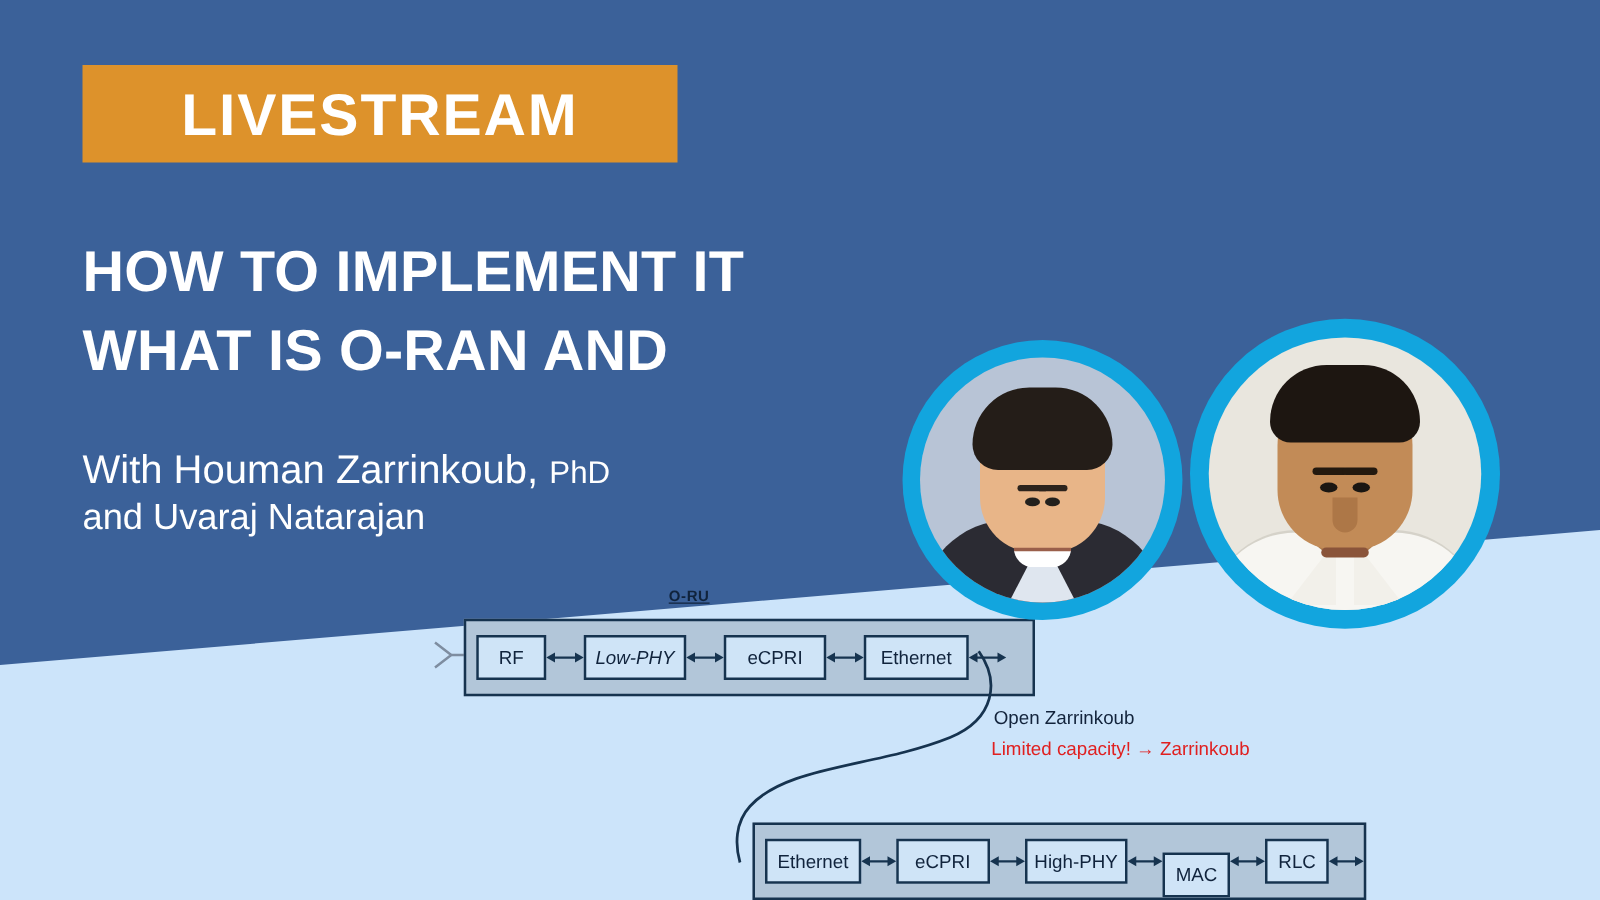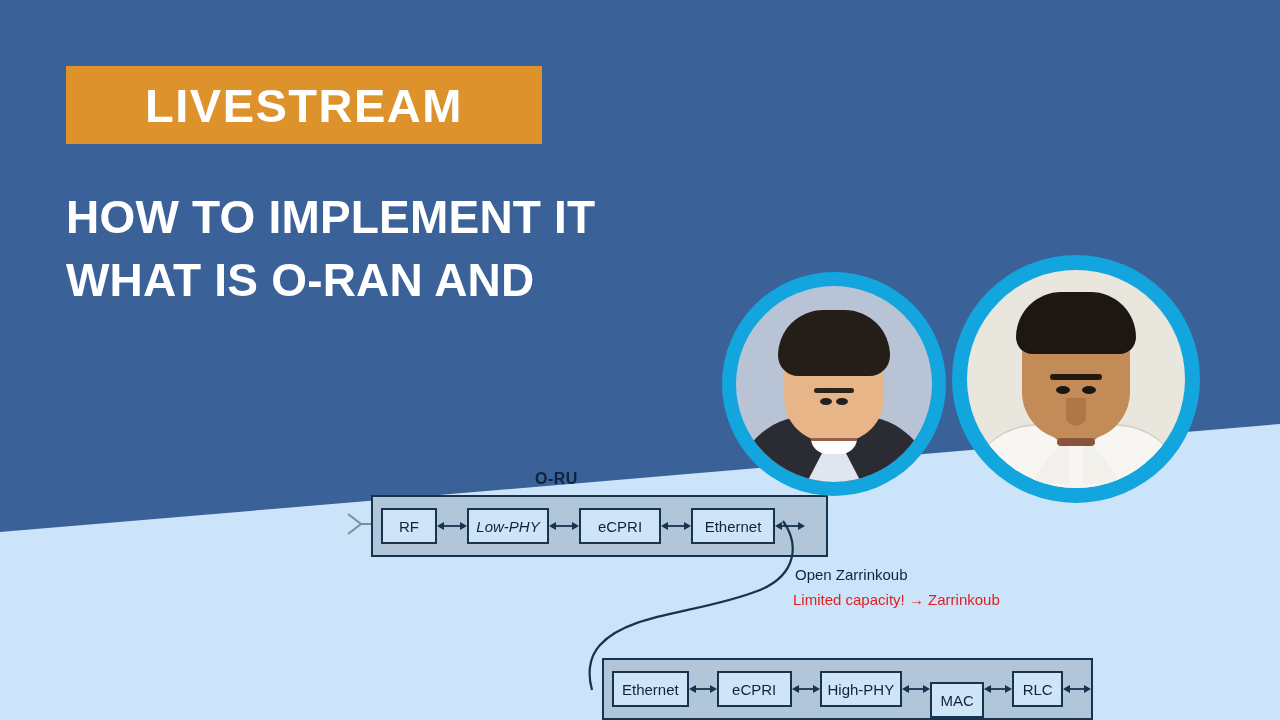--- a/index.html
+++ b/index.html
@@ -25,21 +25,21 @@
   .bg-light {
     position: absolute; inset: 0;
     background: #cce4fa;
     z-index: 1;
     clip-path: polygon(0 532px, 1280px 424px, 1280px 720px, 0 720px);
   }
 
   
   .badge {
     position: absolute;
-    left: 66px; top: 66px;
+    left: 66px; top: 52px;
     width: 476px; height: 78px;
     background: #dd922b;
     z-index: 5;
     display: flex; align-items: center; justify-content: center;
   }
   .badge-text {
     color: #ffffff;
     font-size: 47px;
     font-weight: bold;
     letter-spacing: 1.5px;
@@ -162,24 +162,25 @@
   .p2-mouth {
     position: absolute; left: 50%; top: 136px; transform: translateX(-50%);
     width: 38px; height: 8px; background: #8a543a; border-radius: 6px;
   }
 
   
   .diagram-label {
     position: absolute;
     z-index: 6;
     color: #10233c;
-    font-size: 16px;
+    font-size: 12px;
     font-weight: bold;
     letter-spacing: 0.5px;
     white-space: nowrap;
+    text-decoration: underline;
   }
   .chain {
     position: absolute;
     z-index: 6;
     background: #b2c6d9;
     border: 2.5px solid #16334f;
     display: flex;
     align-items: center;
   }
   .chain-box {
@@ -225,20 +226,24 @@
 
   <div class="badge">
     <span class="badge-text">LIVESTREAM</span>
   </div>
 
   <div class="headline">
     <div>HOW TO IMPLEMENT IT</div>
     <div>WHAT IS O-RAN AND</div>
   </div>
 
+  <div class="presenters">
+    <div class="pres-line1"><span>With Houman Zarrinkoub,</span> <span class="pres-suffix">PhD</span></div>
+    <div class="pres-line2">and Uvaraj Natarajan</div>
+  </div>
 
   <div class="avatar" id="avatar-1">
     <div class="avatar-inner">
       <div class="p1-body"></div>
       <div class="p1-shirt"></div>
       <div class="p1-neck"></div>
       <div class="p1-head">
         <div class="p1-brow p1-brow-l"></div>
         <div class="p1-brow p1-brow-r"></div>
         <div class="face p1-eye p1-eye-l" style="position:absolute;"></div>

